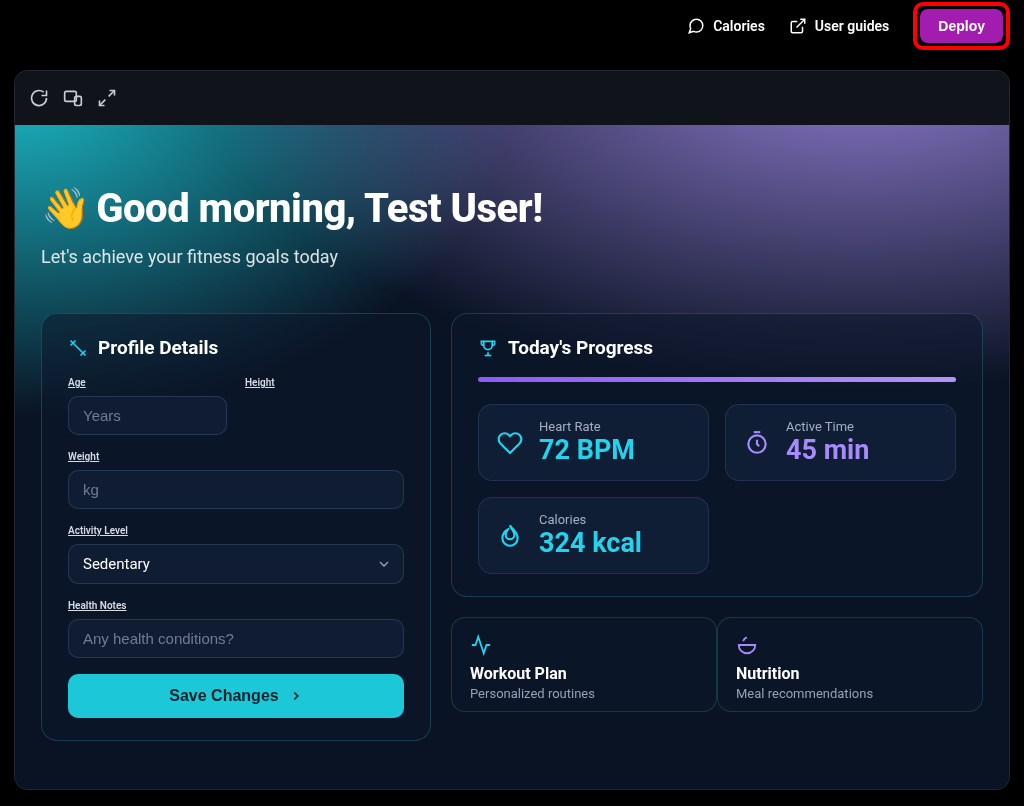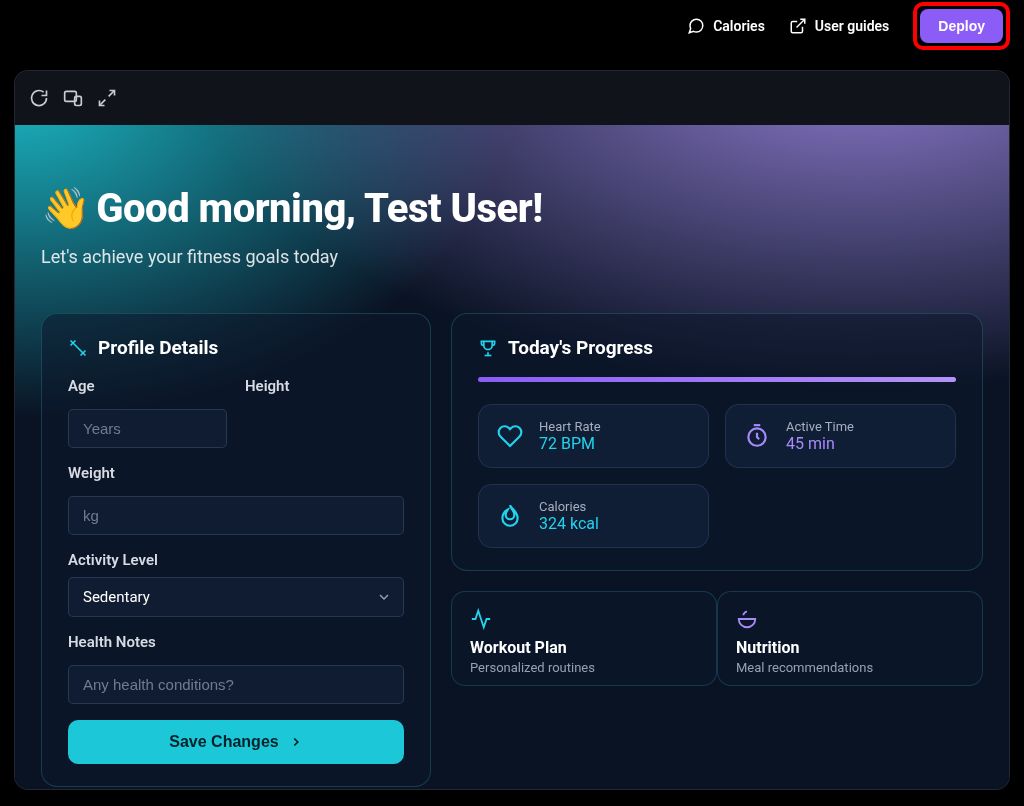--- a/index.html
+++ b/index.html
@@ -25,21 +25,21 @@
   }
   .topbar-item {
     display: flex;
     align-items: center;
     gap: 8px;
     cursor: pointer;
     color: #fff;
   }
   .topbar-item svg { width: 18px; height: 18px; }
   .deploy-btn {
-    background: #8b5cf6;
+    background: #a21caf;
     color: #fff;
     border: none;
     border-radius: 8px;
     padding: 9px 18px;
     font-weight: 700;
     font-size: 14px;
     cursor: pointer;
   }
   .deploy-highlight {
     border: 4px solid #ff0000;
@@ -123,35 +123,35 @@
     font-weight: 700;
     margin-bottom: 18px;
   }
   .panel-title .ico { color: #22d3ee; width: 20px; height: 20px; }
 
   
   .form-row { display: flex; gap: 18px; margin-bottom: 16px; }
   .field { flex: 1; }
   .field label {
     display: block;
-    font-size: 15px;
+    font-size: 10px;
     font-weight: 600;
     color: #d8dbe3;
     margin-bottom: 8px;
+    text-decoration: underline;
   }
   .input, .select, .textarea-like {
     width: 100%;
     background: rgba(18, 30, 52, 0.8);
     border: 1px solid rgba(80, 110, 150, 0.35);
-    border-radius: 5px;
+    border-radius: 10px;
     color: #fff;
     font-size: 15px;
     padding: 10px 14px;
     outline: none;
-    margin-top: 6px;
   }
   .input::placeholder { color: #6f7c93; }
   .select {
     appearance: none;
     position: relative;
   }
   .select-wrap { position: relative; }
   .select-wrap .chev {
     position: absolute;
     right: 12px;
@@ -198,21 +198,21 @@
     border: 1px solid rgba(80,110,160,0.25);
     border-radius: 14px;
     padding: 14px 18px;
     display: flex;
     align-items: center;
     gap: 16px;
   }
   .stat .sico { width: 26px; height: 26px; color:#22d3ee; flex-shrink:0; }
   .stat .sico.purple { color:#a78bfa; }
   .stat-label { font-size: 13px; color:#a7aebf; }
-  .stat-value { font-size: 16px; font-weight: 400; }
+  .stat-value { font-size: 27px; font-weight: 700; }
   .stat-value.cyan { color:#22d3ee; }
   .stat-value.purple { color:#a78bfa; }
 
   .bottom-row {
     margin-top: 20px;
     display: grid;
     grid-template-columns: 1fr 1fr;
   }
   .mini {
     background: rgba(12, 24, 44, 0.55);

